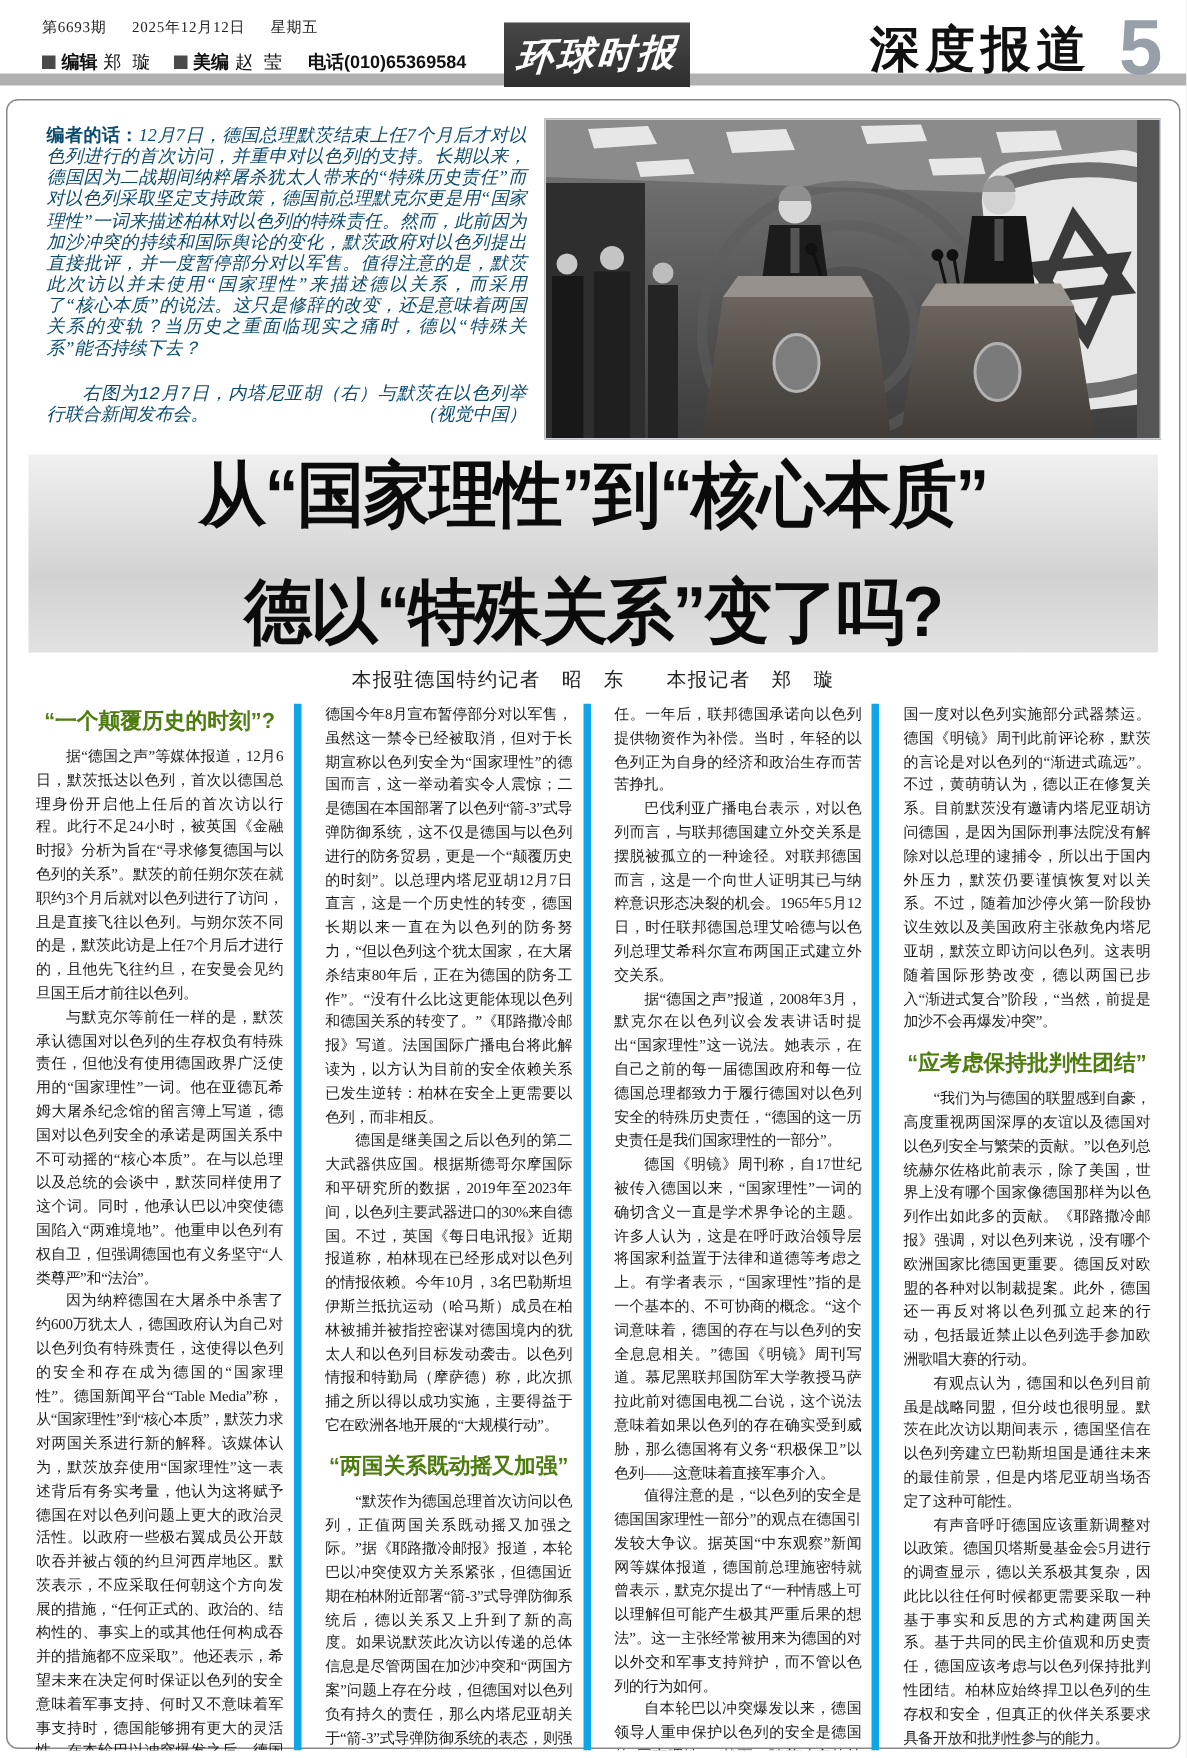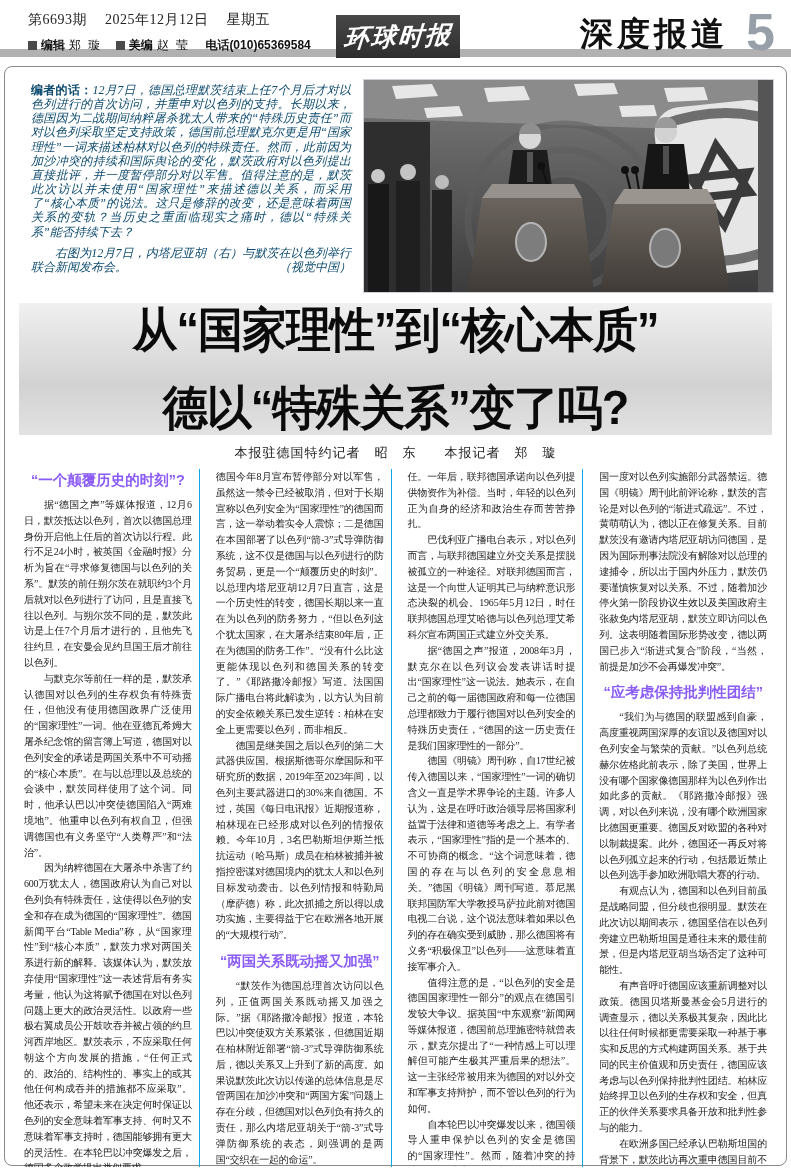--- a/index.html
+++ b/index.html
@@ -2,21 +2,21 @@
 <html><head>
 <meta charset="utf-8">
 <style>
   html,body{margin:0;padding:0;background:#e8e8e8;}
   .page{position:relative;width:791px;height:1172px;background:#fff;overflow:hidden;
         font-family:"Liberation Serif","DejaVu Serif",serif;color:#1a1a1a;}
   
   .masthead{position:absolute;top:0;left:0;width:100%;height:64px;}
   .gray-bar{position:absolute;left:0;right:0;top:49px;height:8px;background:#b1b1b1;}
   .mast-left{position:absolute;left:28px;top:11px;}
-  .issue-line{font-size:14px;color:#222;letter-spacing:.5px;}
+  .issue-line{font-size:10px;color:#222;letter-spacing:.5px;}
   .issue-line span{margin-right:14px;}
   .editor-line{margin-top:8px;font-family:"Liberation Sans","DejaVu Sans",sans-serif;
                font-weight:bold;font-size:12px;color:#111;}
   .sq{display:inline-block;width:9px;height:9px;background:#4a4a4a;margin-right:4px;vertical-align:-1px;}
   .sq.second{margin-left:10px;}
   .editor-line .name{margin-left:4px;letter-spacing:2px;font-weight:normal;}
   .editor-line .phone{margin-left:12px;}
   .logo-box{position:absolute;left:336px;top:15px;width:124px;height:43px;
             background:linear-gradient(#474747,#2e2e2e);display:flex;align-items:center;justify-content:center;}
   .logo-text{color:#fff;font-style:italic;font-weight:bold;font-size:25px;letter-spacing:2px;
@@ -27,40 +27,40 @@
            font-size:52px;line-height:1;color:#97a0a8;margin-left:2px;}
   
   .frame{position:absolute;top:66px;left:4px;right:4px;bottom:6px;border:1px solid #8a8a8a;
          border-radius:8px;background:#fff;padding:12px 12px 0;box-sizing:border-box;}
   
   .top-row{display:flex;height:214px;}
   .editor-note{width:346px;box-sizing:border-box;padding:4px 12px 0 14px;
                font-style:italic;font-size:12px;line-height:1.18;text-align:justify;color:#0c4a6e;}
   .editor-note p{margin:0;}
   .editor-note .lead{font-weight:bold;font-style:normal;font-family:"Liberation Sans","DejaVu Sans",sans-serif;}
-  .editor-note .caption{margin-top:7px;text-indent:2em;}
+  .editor-note .caption{margin-top:17px;text-indent:2em;font-family:Liberation Mono, monospace;}
   .editor-note .credit{float:right;}
   .photo{flex:1;height:212px;border:1px solid #ccd2d8;background:#555;overflow:hidden;}
   .photo svg{display:block;}
   
   .headline-band{margin:10px 2px 0;height:132px;display:flex;flex-direction:column;justify-content:center;
                  align-items:center;background:linear-gradient(180deg,#f0f0f0 0%,#d2d2d2 62%,#e2e2e2 100%);gap:19px;}
   .hl{font-family:"Liberation Sans","DejaVu Sans",sans-serif;font-weight:900;font-size:45px;
       line-height:1.3;color:#0b0b0b;letter-spacing:-1px;transform:scaleY(1.05);white-space:nowrap;}
   
   .byline{text-align:center;font-size:13px;margin:9px 0 7px;color:#222;letter-spacing:1px;}
   
   .columns{display:flex;height:698px;overflow:hidden;}
   .col{flex:1 1 0;overflow:hidden;padding:0 7px;box-sizing:border-box;}
-  .col + .col{border-left:1px solid #0ea5e9;padding-left:16px;}
+  .col + .col{border-left:5px solid #0ea5e9;padding-left:16px;}
   .col p{margin:0;font-size:10px;letter-spacing:-0.2px;line-height:15.8px;text-align:justify;
          text-indent:2em;color:#1c1c1c;}
   .col p.c{text-indent:0;}
   .col h3{margin:9px 0 7px;text-align:center;font-family:"Liberation Sans","DejaVu Sans",sans-serif;
-          font-weight:bold;font-size:14.5px;color:#8b5cf6;letter-spacing:0;}
+          font-weight:bold;font-size:14.5px;color:#4d7c0f;letter-spacing:0;}
   .col h3.first{margin-top:2px;}
 </style>
 </head>
 <body>
 
 <div class="page">
 
   <header class="masthead">
     <div class="gray-bar"></div>
     <div class="mast-left">

